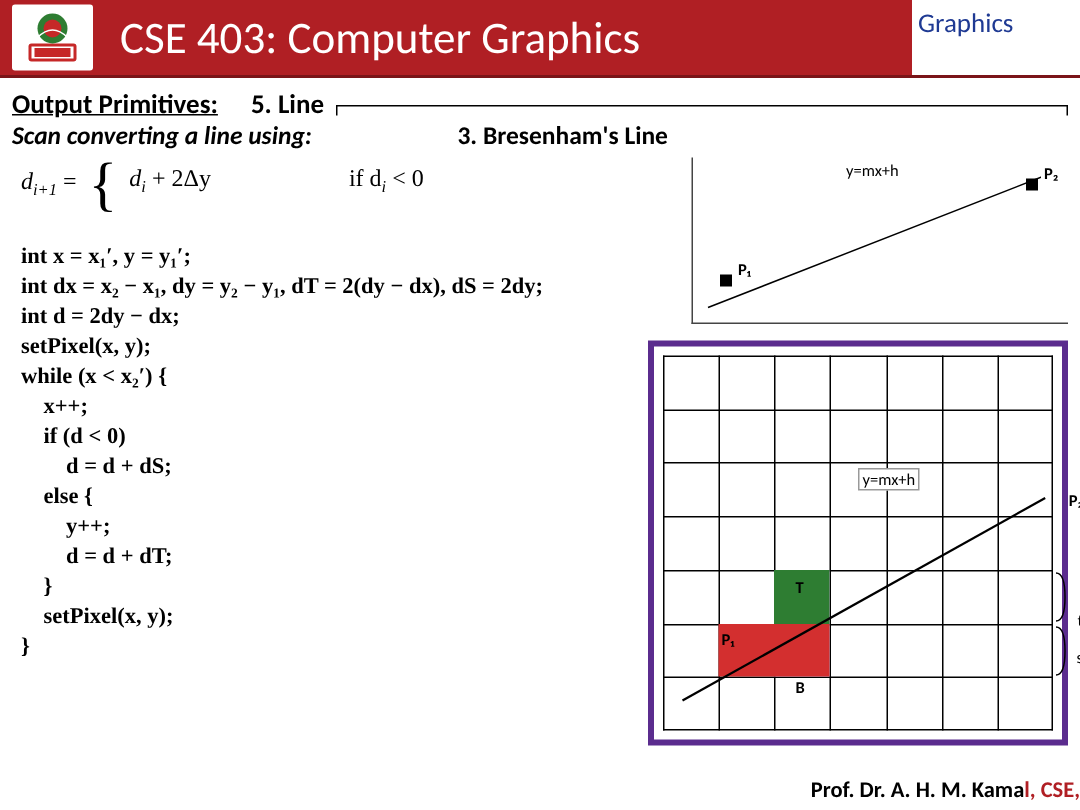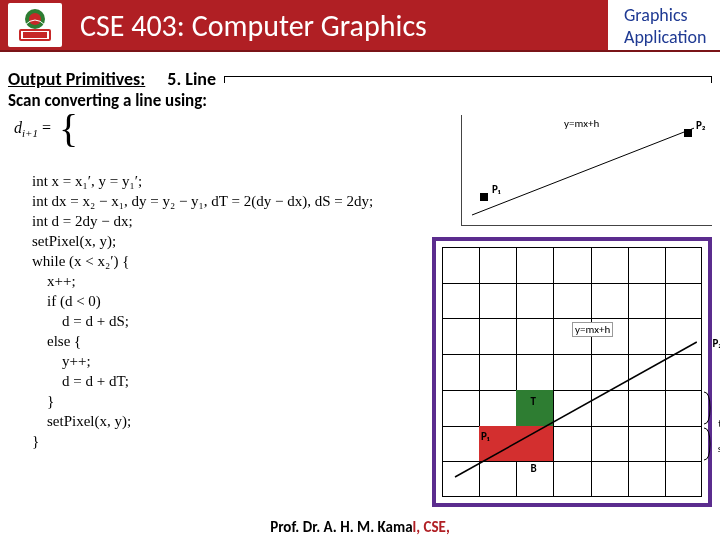--- a/index.html
+++ b/index.html
@@ -40,28 +40,28 @@
   .corner {
     position: absolute;
     right: 0;
     top: 0;
     width: 112px;
     height: 50px;
     background: #fff;
     color: #1f3a93;
     font-size: 18px;
     line-height: 22px;
-    padding: 4px 16px;
+    padding: 4px 4px;
     box-sizing: border-box;
     font-weight: 400;
   }
   .row1 {
     display: flex;
-    align-items: flex-start;
-    padding: 16px 8px 0;
+    align-items: center;
+    padding: 6px 8px 0;
     font-size: 18px;
   }
   .out-prim {
     font-weight: 700;
     text-decoration: underline;
     margin-right: 22px;
   }
   .sub2 { font-weight: 700; margin-right: 8px; }
   .hr-box {
     flex: 1;
@@ -69,21 +69,21 @@
     border-left: 1px solid #000;
     border-right: 1px solid #000;
     height: 6px;
     margin-top: 8px;
   }
   .row2 {
     display: flex;
     padding: 0 8px;
     font-size: 17px;
   }
-  .scan { font-weight: 700; margin-right: 97px; }
+  .scan { font-style: italic; font-weight: 700; margin-right: 97px; }
   .bres { font-weight: 700; }
   .content {
     position: relative;
     margin-top: 4px;
   }
   .formula {
     position: absolute;
     left: 14px;
     top: 4px;
     font-family: "Times New Roman", serif;
@@ -93,26 +93,27 @@
     font-size: 40px;
     vertical-align: middle;
     line-height: 0;
     margin: 0 4px;
   }
   .formula .cases { display: inline-block; vertical-align: middle; }
   .formula .cases div { line-height: 22px; }
   .formula sub { font-size: 11px; }
   .code {
     position: absolute;
-    left: 32px;
+    left: 14px;
     top: 56px;
     font-family: "Times New Roman", serif;
     font-size: 15px;
     line-height: 20px;
     white-space: pre;
+    font-weight: bold;
   }
   .diag1 {
     position: absolute;
     right: 8px;
     top: 0;
     width: 250px;
     height: 110px;
     border-bottom: 1px solid #444;
     border-left: 1px solid #444;
   }
@@ -134,21 +135,21 @@
   }
   .grid .vline, .grid .hline { position: absolute; background: #000; }
   .grid .vline { width: 1px; height: 100%; }
   .grid .hline { height: 1px; width: 100%; }
   .cell { position: absolute; box-sizing: border-box; }
   .footer {
     position: absolute;
     bottom: 4px;
     left: 0;
     width: 100%;
-    text-align: center;
+    text-align: right;
     font-size: 15px;
     font-weight: 700;
   }
   .footer .red { color: #b01f24; }
   .small-lbl { position: absolute; font-size: 11px; font-weight: 700; }
 </style>
 </head>
 <body>
 
 <div class="header">
@@ -158,40 +159,45 @@
       <rect x="6" y="26" width="28" height="8" fill="#fff"></rect>
       <rect x="8" y="27" width="24" height="6" fill="#c62828"></rect>
       <circle cx="20" cy="14" r="10" fill="#2e7d32"></circle>
       <circle cx="20" cy="14" r="6" fill="#c62828"></circle>
       <path d="M10 20 Q20 10 30 20" stroke="#fff" fill="none" stroke-width="1"></path>
     </svg>
   </div>
   <div class="title">CSE 403: Computer Graphics</div>
   <div class="corner">
     <div>Graphics</div>
-    <div>Application</div>
   </div>
 </div>
 
 <div class="row1">
   <span class="out-prim">Output Primitives:</span>
   <span class="sub2">5. Line</span>
   <div class="hr-box"></div>
 </div>
 <div class="row2">
   <span class="scan">Scan converting a line using:</span>
+  <span class="bres">3. Bresenham's Line</span>
 </div>
 
 <div class="content">
 
   <div class="formula">
     <i><span>d</span><sub>i+1</sub></i>
     <span>=</span>
     <span class="brace">{</span>
     <span class="cases">
+      <div>
+        <i><span>d</span><sub>i</sub></i><span> + 2Δy</span>
+        &nbsp;&nbsp;&nbsp;&nbsp;&nbsp;&nbsp;&nbsp;&nbsp;&nbsp;&nbsp;&nbsp;&nbsp;&nbsp;&nbsp;&nbsp;&nbsp;&nbsp;&nbsp;&nbsp;&nbsp;&nbsp;
+        <span>if d</span><i><sub>i</sub></i><span> &lt; 0</span>
+      </div>
     </span>
   </div>
 
   <div class="code" id="code-block">int x = x₁′, y = y₁′;
 int dx = x₂ − x₁, dy = y₂ − y₁, dT = 2(dy − dx), dS = 2dy;
 int d = 2dy − dx;
 setPixel(x, y);
 while (x &lt; x₂′) {
     x++;
     if (d &lt; 0)

